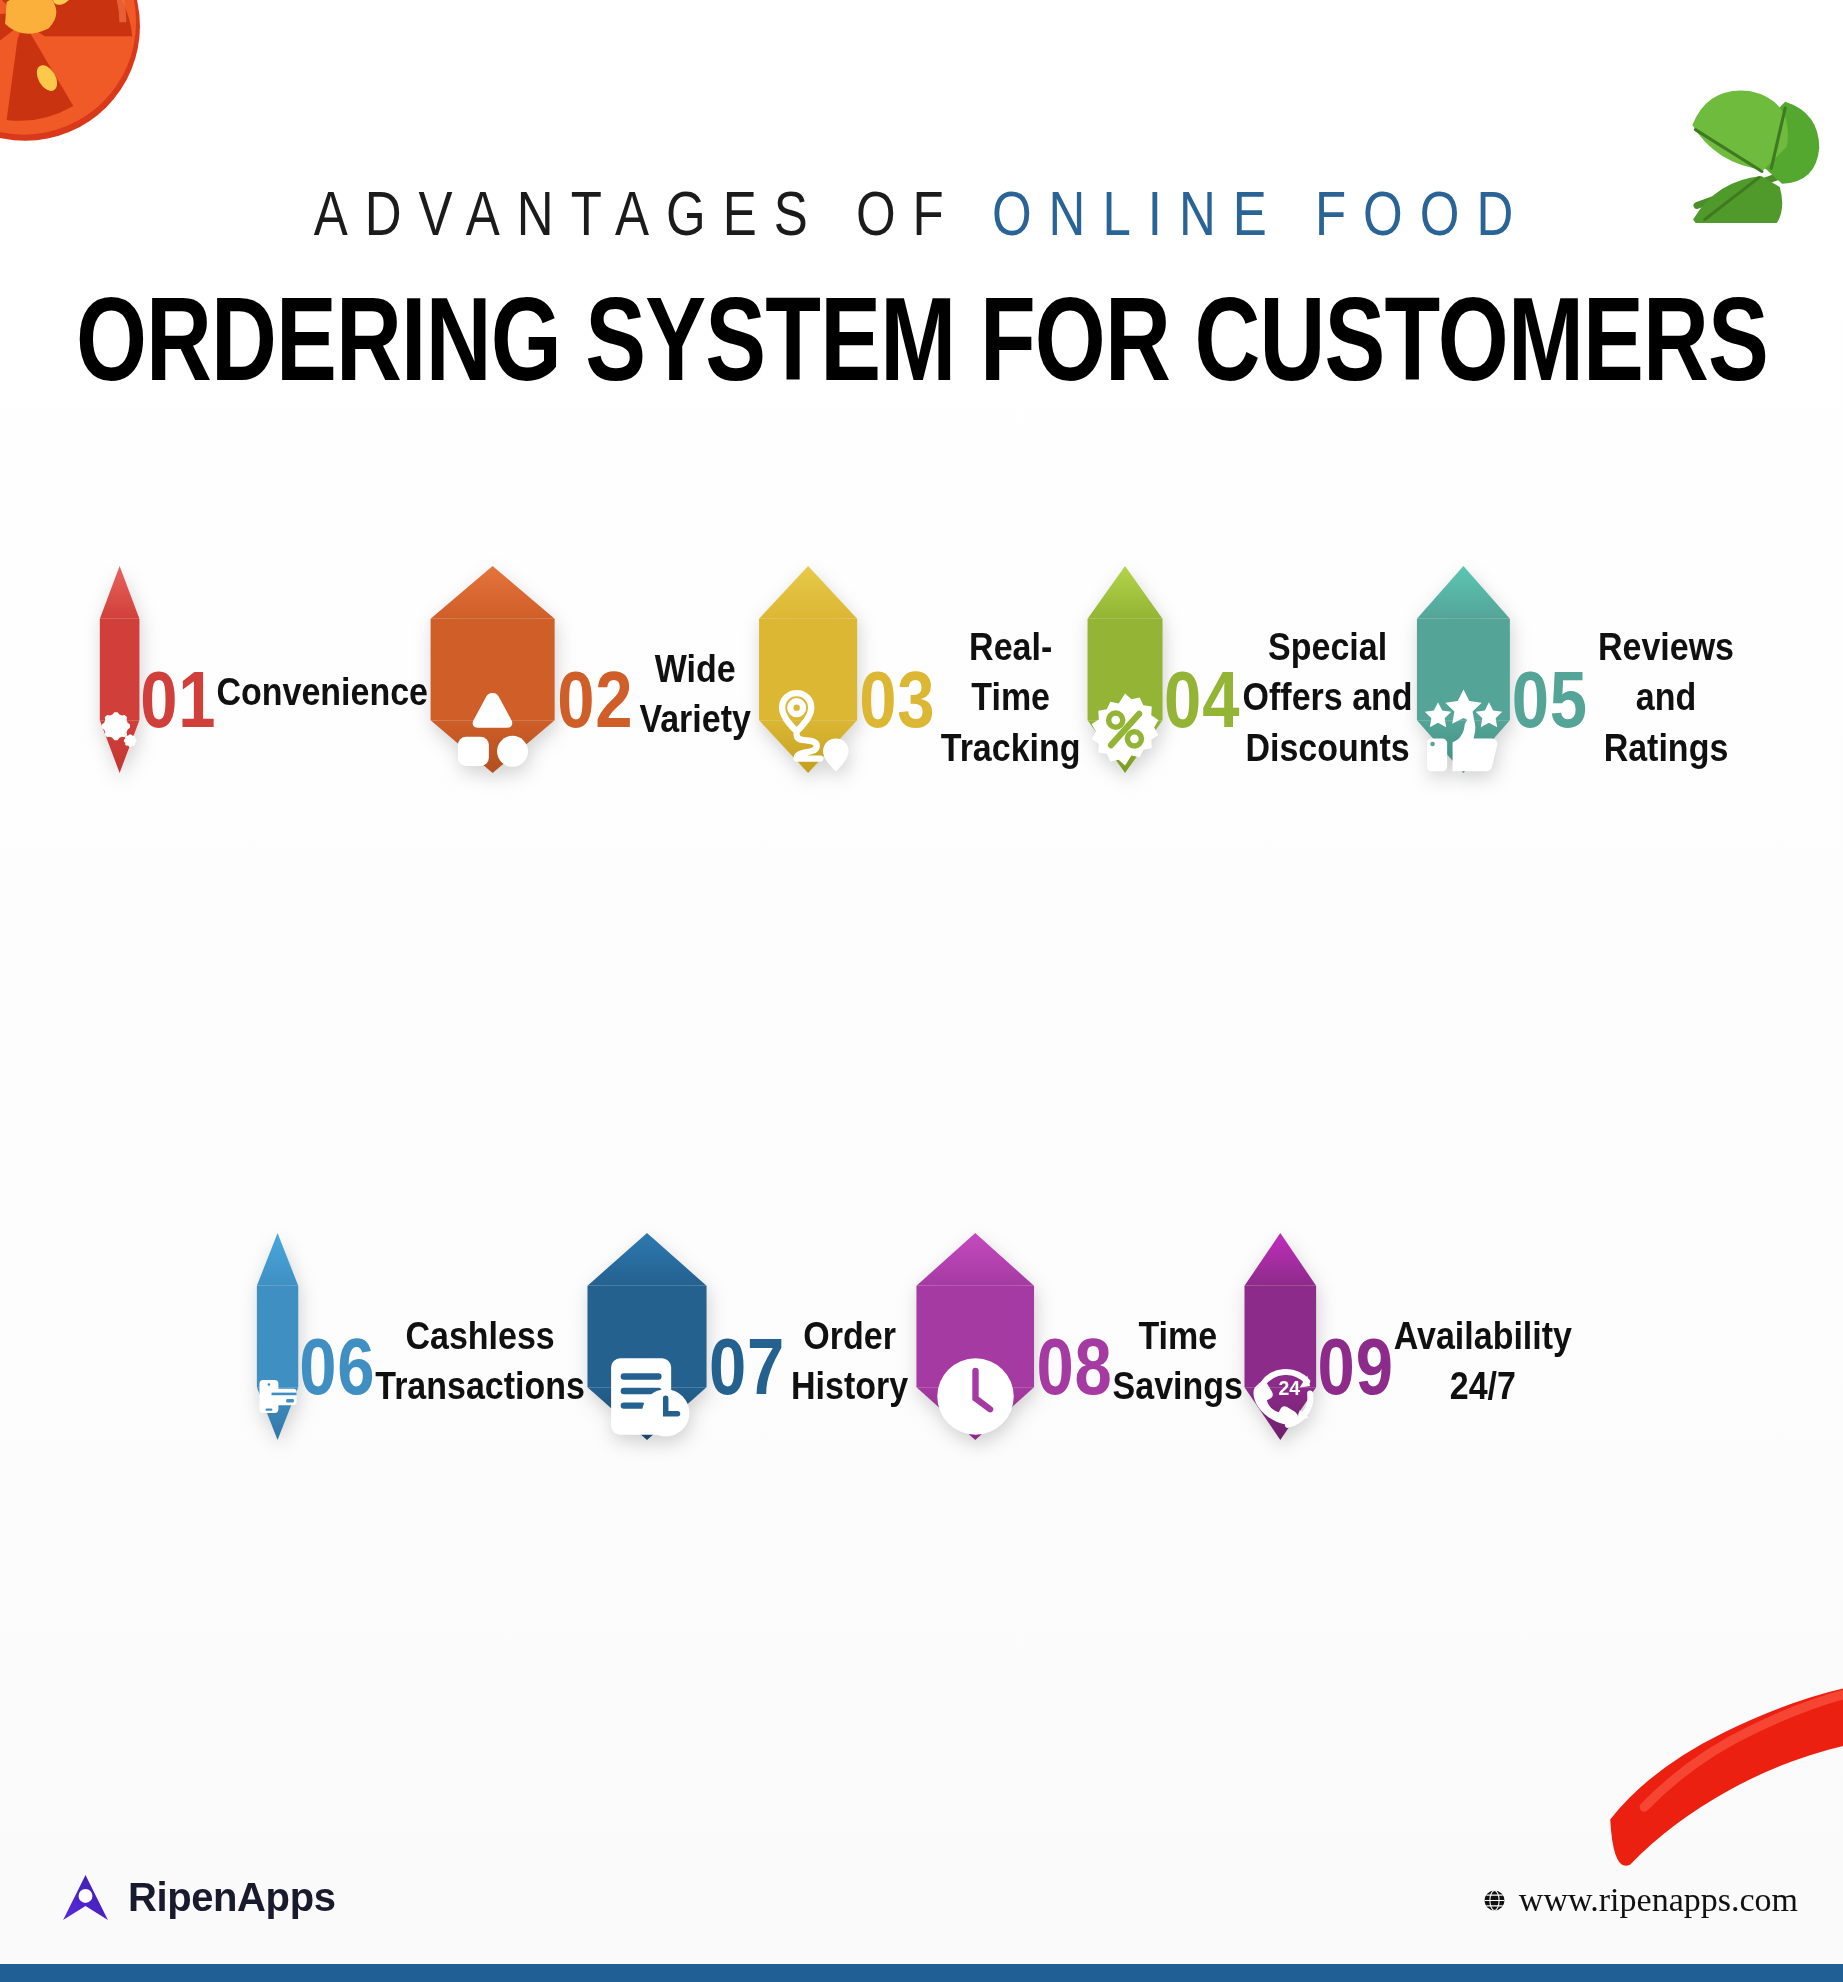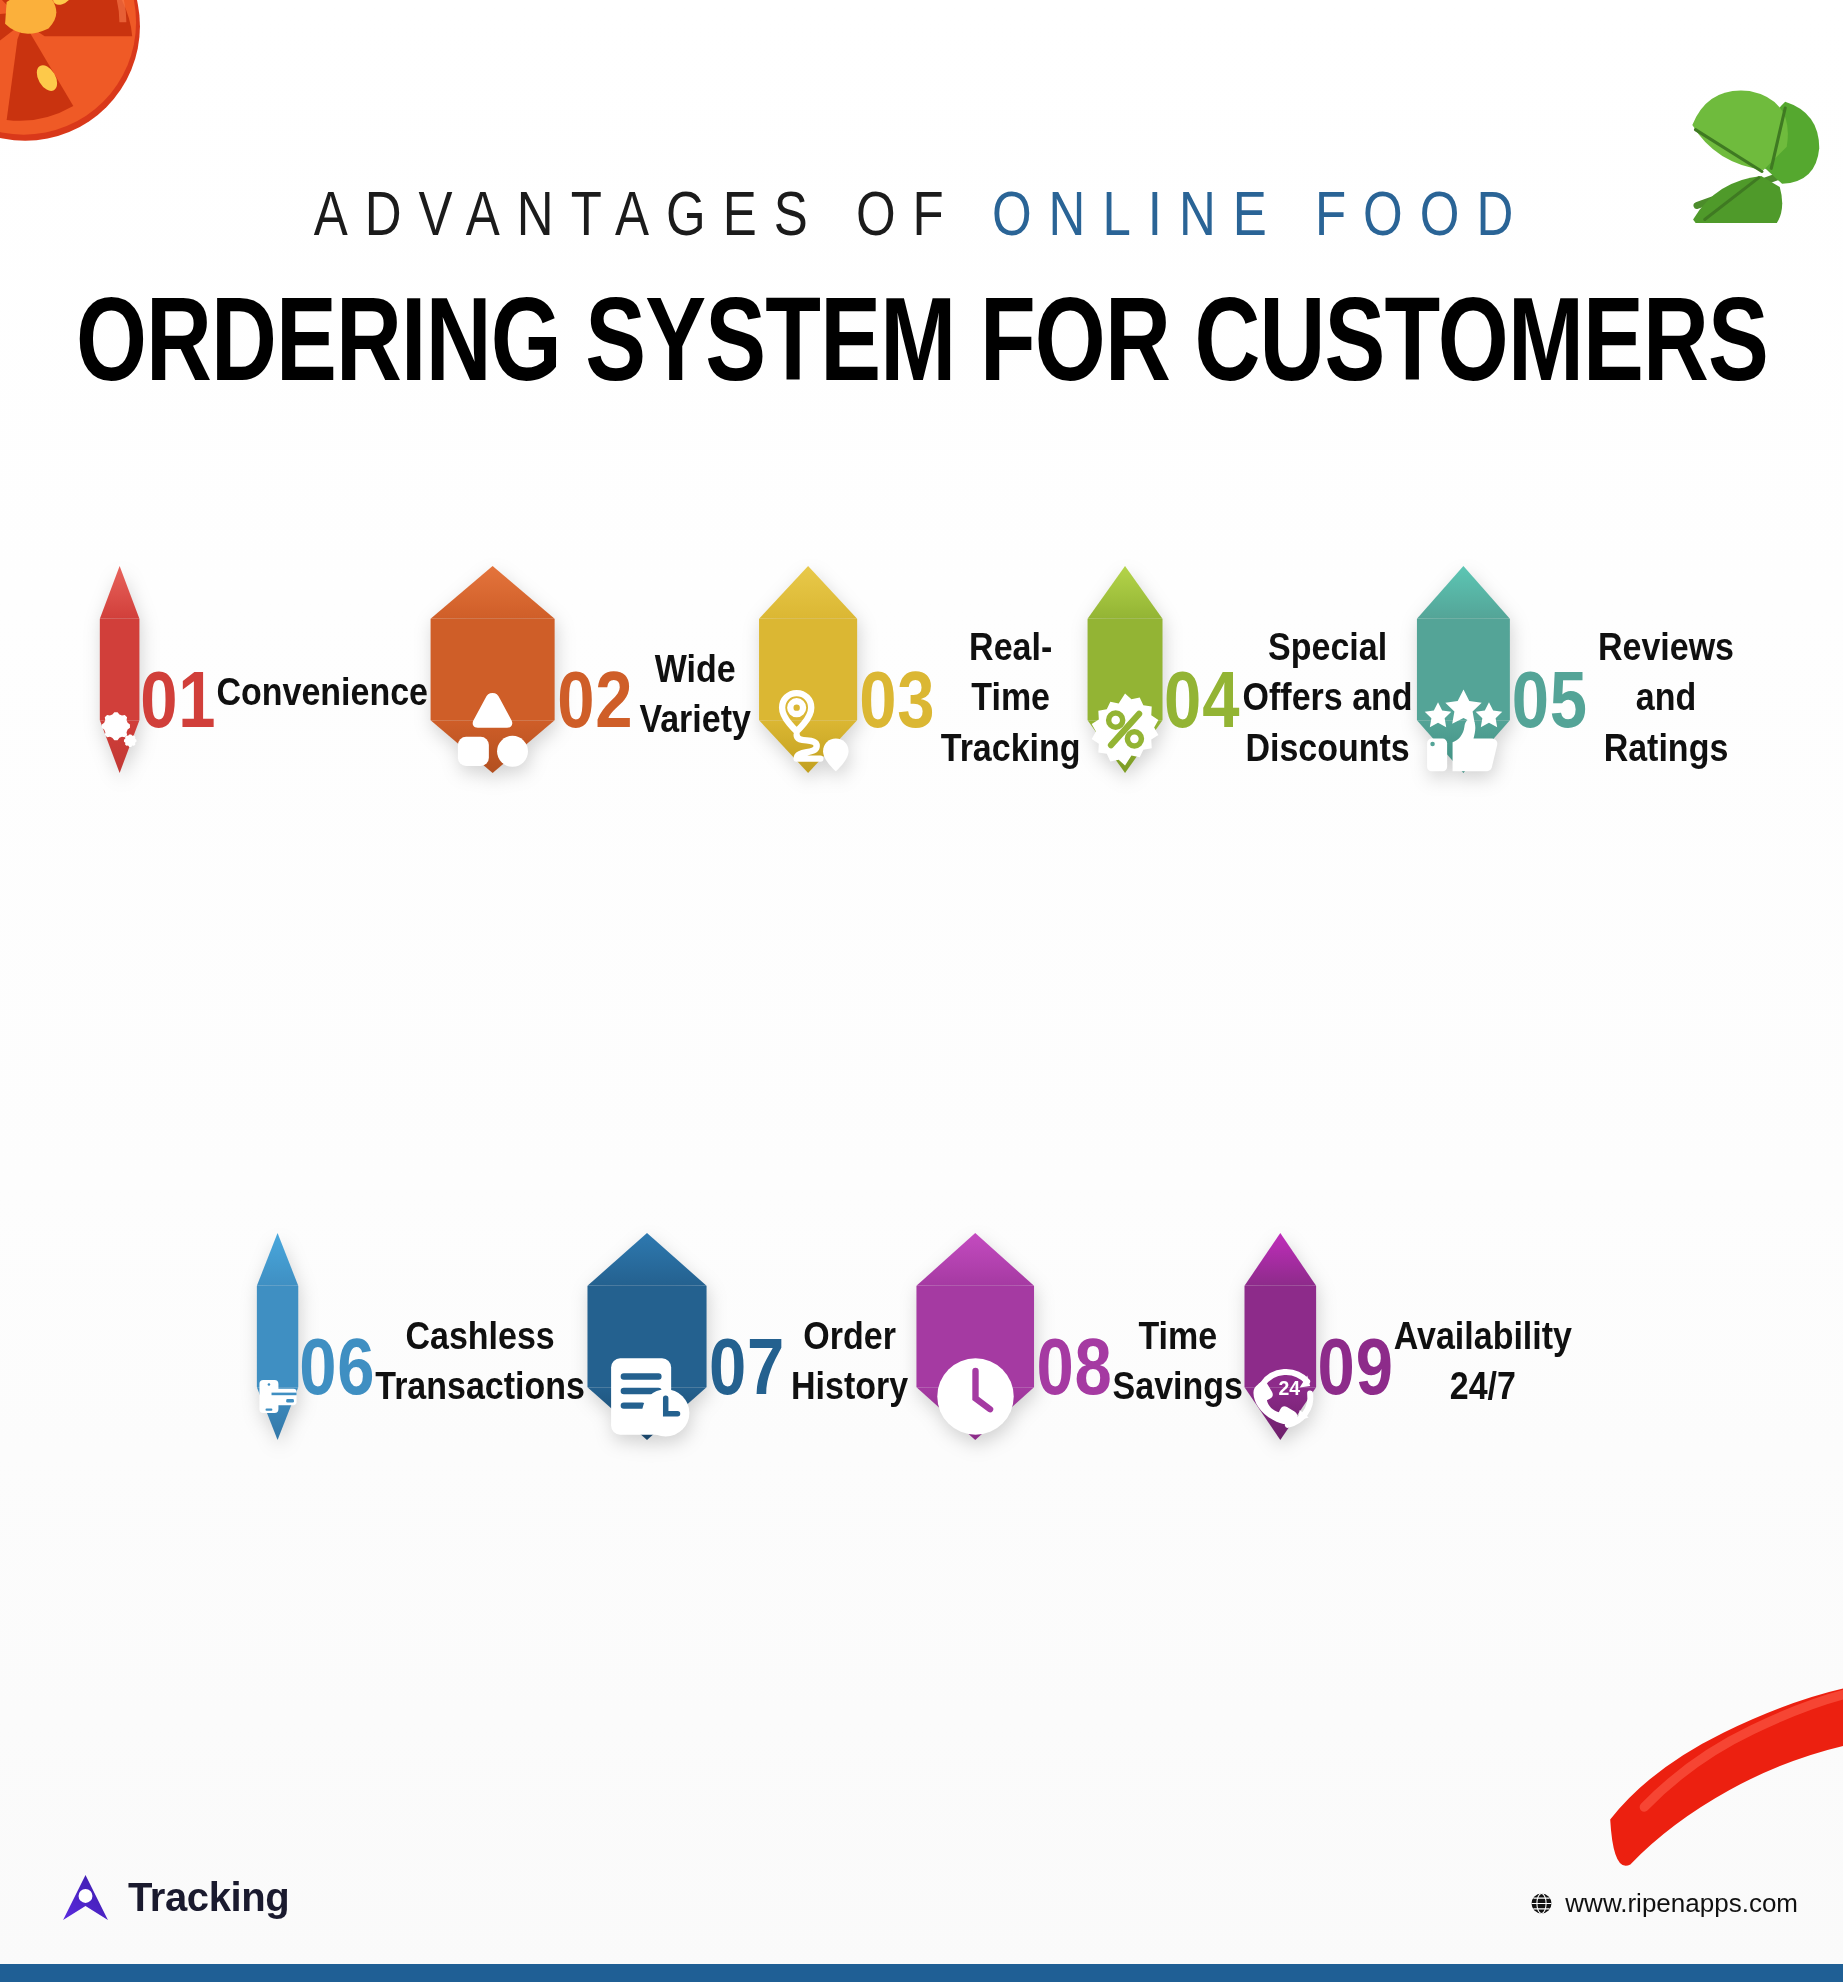--- a/index.html
+++ b/index.html
@@ -62,21 +62,21 @@
   }
 
   
   .footer{position:absolute;left:0;right:0;bottom:0;height:147px;}
   .brand{position:absolute;left:60px;bottom:60px;display:flex;align-items:center;gap:17px;}
   .brand svg{width:51px;height:51px;display:block;}
   .brandname{font-size:40px;font-weight:bold;color:#1a1a2e;letter-spacing:-0.4px;
     font-family:"Liberation Sans",sans-serif;}
   .site{position:absolute;right:46px;bottom:64px;display:flex;align-items:center;gap:12.4px;}
   .site svg{width:23px;height:23px;display:block;}
-  .sitetext{font-size:26px;color:#111;font-family:Liberation Sans, sans-serif;}
+  .sitetext{font-size:34px;color:#111;font-family:Liberation Serif, serif;}
   .bottombar{position:absolute;left:0;right:0;bottom:0;height:18.6px;background:#1f5f95;}
 </style>
 </head>
 <body>
 
 <div class="canvas"></div>
 
 <div class="deco tomato">
   <svg viewBox="0 0 320 320">
     <circle cx="150" cy="155" r="148" fill="#d9381a"></circle>
@@ -486,21 +486,21 @@
         <defs>
             <linearGradient id="lg" x1="0" y1="1" x2="1" y2="0">
           <stop offset="0" stop-color="#5b2be0"></stop>
               <stop offset="1" stop-color="#3b1ba8"></stop>
             </linearGradient>
           </defs>
         <path d="M33 4 L62 62 L33 44 L4 62 Z" fill="url(#lg)"></path>
         <circle cx="33" cy="31" r="9" fill="#ffffff"></circle>
       </svg>
     </span>
-    <span class="brandname">Tracking</span>
+    <span class="brandname">RipenApps</span>
   </div>
   <div class="site">
     <span>
       <svg viewBox="0 0 30 30">
         <circle cx="15" cy="15" r="13" fill="#111"></circle>
         <g stroke="#fff" stroke-width="1.4" fill="none">
           <ellipse cx="15" cy="15" rx="6" ry="13"></ellipse>
             <path d="M2 15h26M4.5 8h21M4.5 22h21"></path>
         </g>
       </svg>

